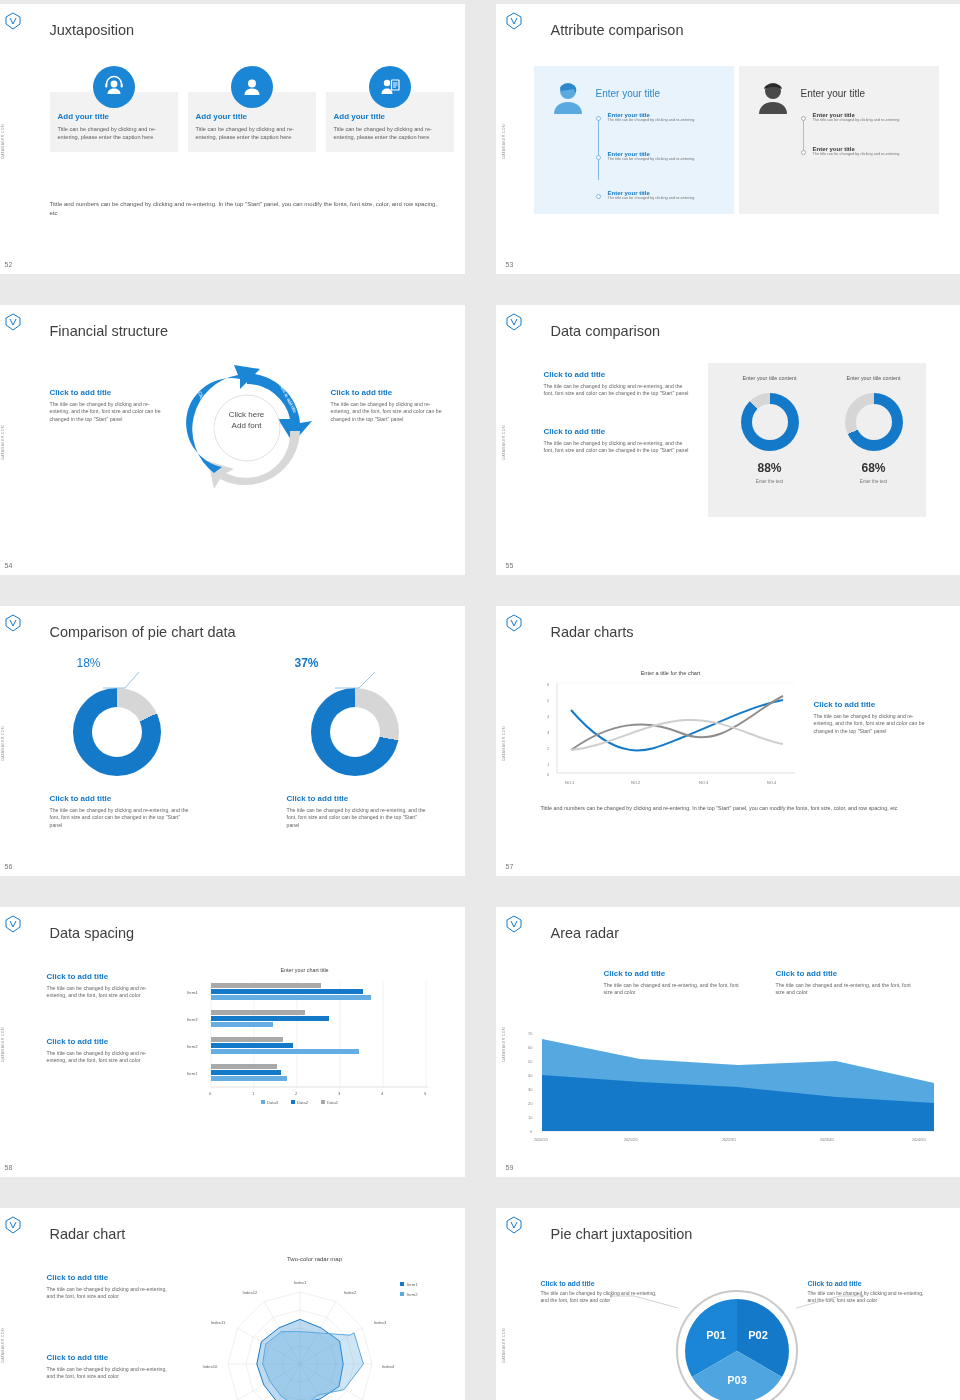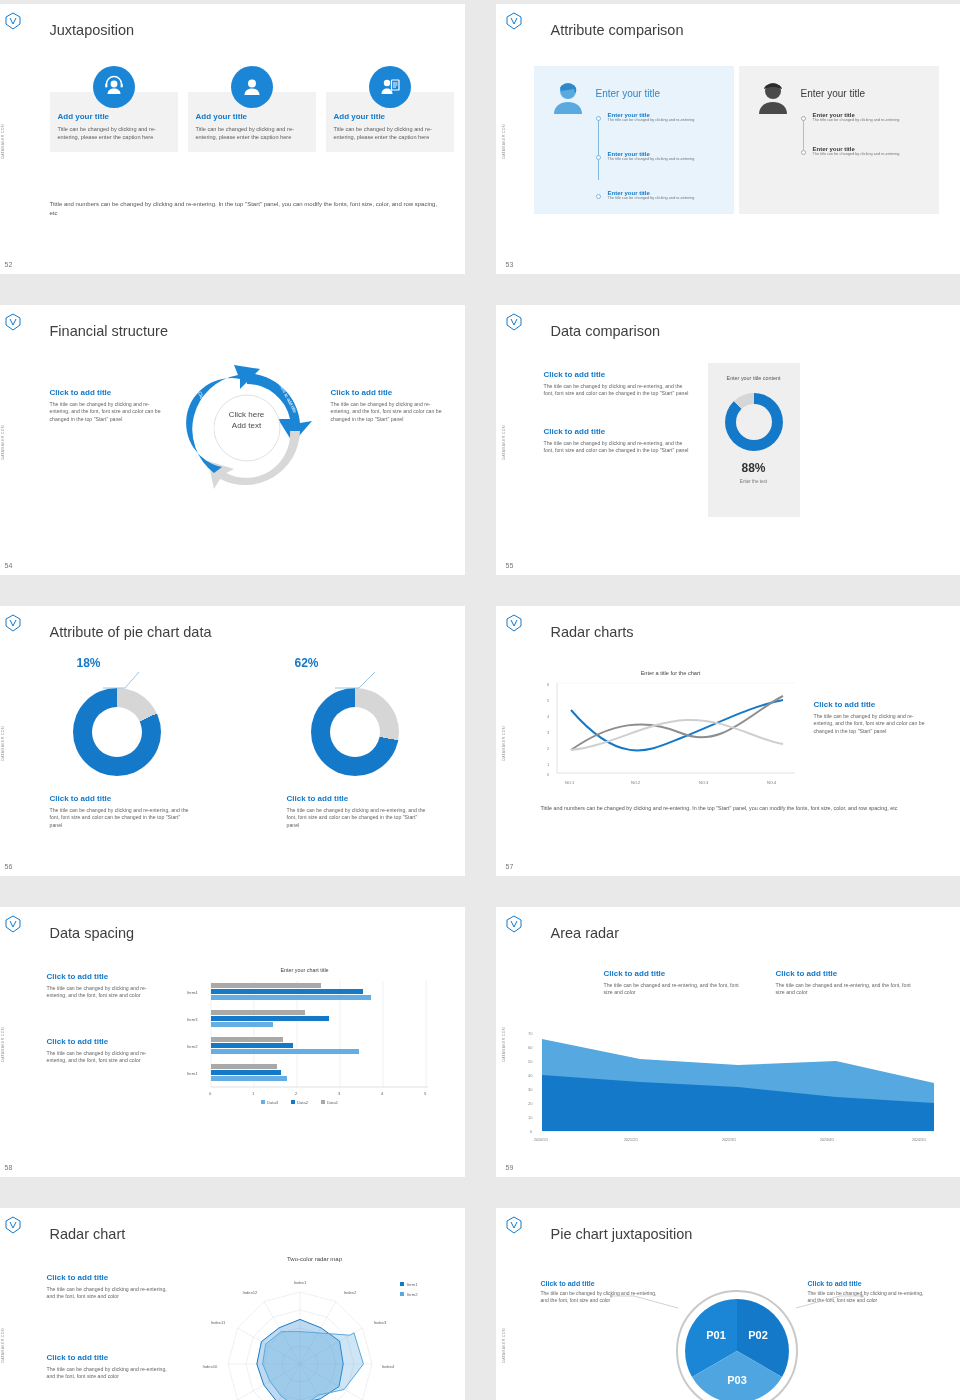--- a/index.html
+++ b/index.html
@@ -224,21 +224,21 @@
 
     <div style="position:absolute; left:185px; top:56px;">
       <svg width="135" height="135" viewBox="0 0 135 135">
         <path d="M67 12 A55 55 0 0 1 120 62 L132 60 L113 82 L98 58 L110 58 A44 44 0 0 0 67 23 Z" fill="#1b86d6"></path>
         <path d="M120 70 A55 55 0 0 1 40 118 L34 128 L28 100 L54 108 L46 112 A44 44 0 0 0 110 70 Z" fill="#d8d8d8"></path>
         <path d="M34 112 A55 55 0 0 1 58 14 L54 4 L80 8 L60 28 L60 18 A44 44 0 0 0 42 106 Z" fill="#1b86d6"></path>
         <circle cx="67" cy="67" r="33" fill="#ffffff" stroke="#d8d8d8" stroke-width="0.8"></circle>
       </svg>
       <div style="position:absolute; left:30px; top:48px; width:74px; text-align:center; font-size:8px; color:#4a4a4a; line-height:1.4;">
         <span>Click here</span><br>
-        <span>Add text</span>
+        <span>Add font</span>
       </div>
       <div style="position:absolute; left:6px; top:48px; font-size:4.6px; color:#fff; transform:rotate(68deg); white-space:nowrap;">Click here to add title</div>
       <div style="position:absolute; left:84px; top:30px; font-size:4.6px; color:#fff; transform:rotate(62deg); white-space:nowrap;">Click here to add title</div>
     </div>
 
     <div style="position:absolute; left:336px; top:83px; width:120px;">
       <div class="hd">Click to add title</div>
       <div class="xs" style="margin-top:4px; font-size:5.2px;">The title can be changed by clicking and re-entering, and the font, font size and color can be changed in the top "Start" panel</div>
     </div>
   </div>
@@ -256,67 +256,77 @@
 
     <div style="position:absolute; left:48px; top:65px; width:145px;">
       <div class="hd">Click to add title</div>
       <div class="xs" style="margin-top:4px; font-size:5.2px;">The title can be changed by clicking and re-entering, and the font, font size and color can be changed in the top "Start" panel</div>
     </div>
     <div style="position:absolute; left:48px; top:122px; width:145px;">
       <div class="hd">Click to add title</div>
       <div class="xs" style="margin-top:4px; font-size:5.2px;">The title can be changed by clicking and re-entering, and the font, font size and color can be changed in the top "Start" panel</div>
     </div>
 
-    <div style="position:absolute; left:212px; top:58px; width:92px; height:154px; background:#efefef;">
+    <div style="position:absolute; left:212px; top:58px; width:124px; height:154px; background:#efefef;">
       <div style="text-align:center; margin-top:12px; font-size:5.4px; color:#555;">Enter your title content</div>
       <div style="display:flex; justify-content:center; margin-top:12px;">
         <div class="donut" style="width:58px; height:58px; background:conic-gradient(#1479c9 0deg 316deg, #d6d6d6 316deg 360deg); display:flex; align-items:center; justify-content:center;">
           <div class="donut" style="width:36px; height:36px; background:#efefef;"></div>
         </div>
       </div>
       <div style="text-align:center; margin-top:10px; font-size:12px; font-weight:bold; color:#333;">88%</div>
       <div style="text-align:center; margin-top:4px; font-size:4.6px; color:#777;">Enter the text</div>
     </div>
 
+    <div style="position:absolute; left:326px; top:58px; width:104px; height:154px; background:#efefef;">
+      <div style="text-align:center; margin-top:12px; font-size:5.4px; color:#555;">Enter your title content</div>
+      <div style="display:flex; justify-content:center; margin-top:12px;">
+        <div class="donut" style="width:58px; height:58px; background:conic-gradient(#1479c9 0deg 245deg, #d6d6d6 245deg 360deg); display:flex; align-items:center; justify-content:center;">
+          <div class="donut" style="width:36px; height:36px; background:#efefef;"></div>
+        </div>
+      </div>
+      <div style="text-align:center; margin-top:10px; font-size:12px; font-weight:bold; color:#333;">68%</div>
+      <div style="text-align:center; margin-top:4px; font-size:4.6px; color:#777;">Enter the text</div>
+    </div>
   </div>
 
   <div class="slide">
     <div class="logo">
       <svg width="16" height="18" viewBox="0 0 16 18">
           <path d="M8 1 L15 5 L15 12 L8 17 L1 12 L1 5 Z" fill="none" stroke="#1479c9" stroke-width="1"></path>
           <path d="M5 6 L8 12 L11 6" fill="none" stroke="#1479c9" stroke-width="1"></path>
         </svg>
     </div>
     <div class="sidelabel">DATAMAKER.COM</div>
     <div class="slidenum">56</div>
-    <div class="stitle">Attribute of pie chart data</div>
+    <div class="stitle">Comparison of pie chart data</div>
 
     <div style="position:absolute; left:78px; top:82px;">
       <div class="donut" style="width:88px; height:88px; background:conic-gradient(from 0deg, #d6d6d6 0deg 65deg, #1479c9 65deg 360deg); display:flex; align-items:center; justify-content:center;">
         <div class="donut" style="width:50px; height:50px; background:#ffffff;"></div>
       </div>
       <svg style="position:absolute; left:26px; top:-16px;" width="60" height="28">
           <path d="M40 0 L26 16 L4 16" stroke="#7fb8e2" stroke-width="0.8" fill="none"></path>
         </svg>
     </div>
-    <div style="position:absolute; left:82px; top:50px; font-size:12px; font-weight:bold; color:#1479c9;">18%</div>
+    <div style="position:absolute; left:82px; top:50px; font-size:12px; font-weight:normal; color:#1479c9;">18%</div>
     <div style="position:absolute; left:55px; top:188px; width:140px;">
       <div class="hd">Click to add title</div>
       <div class="xs" style="margin-top:4px; font-size:5.2px;">The title can be changed by clicking and re-entering, and the font, font size and color can be changed in the top "Start" panel</div>
     </div>
 
     <div style="position:absolute; left:316px; top:82px;">
       <div class="donut" style="width:88px; height:88px; background:conic-gradient(from 0deg, #d6d6d6 0deg 101deg, #1479c9 101deg 360deg); display:flex; align-items:center; justify-content:center;">
         <div class="donut" style="width:50px; height:50px; background:#ffffff;"></div>
       </div>
       <svg style="position:absolute; left:20px; top:-16px;" width="60" height="28">
           <path d="M44 0 L28 16 L4 16" stroke="#7fb8e2" stroke-width="0.8" fill="none"></path>
         </svg>
     </div>
-    <div style="position:absolute; left:300px; top:50px; font-size:12px; font-weight:bold; color:#1479c9;">62%</div>
+    <div style="position:absolute; left:300px; top:50px; font-size:12px; font-weight:bold; color:#1479c9;">37%</div>
     <div style="position:absolute; left:292px; top:188px; width:140px;">
       <div class="hd">Click to add title</div>
       <div class="xs" style="margin-top:4px; font-size:5.2px;">The title can be changed by clicking and re-entering, and the font, font size and color can be changed in the top "Start" panel</div>
     </div>
   </div>
 
   <div class="slide">
     <div class="logo">
       <svg width="16" height="18" viewBox="0 0 16 18">
           <path d="M8 1 L15 5 L15 12 L8 17 L1 12 L1 5 Z" fill="none" stroke="#1479c9" stroke-width="1"></path>

